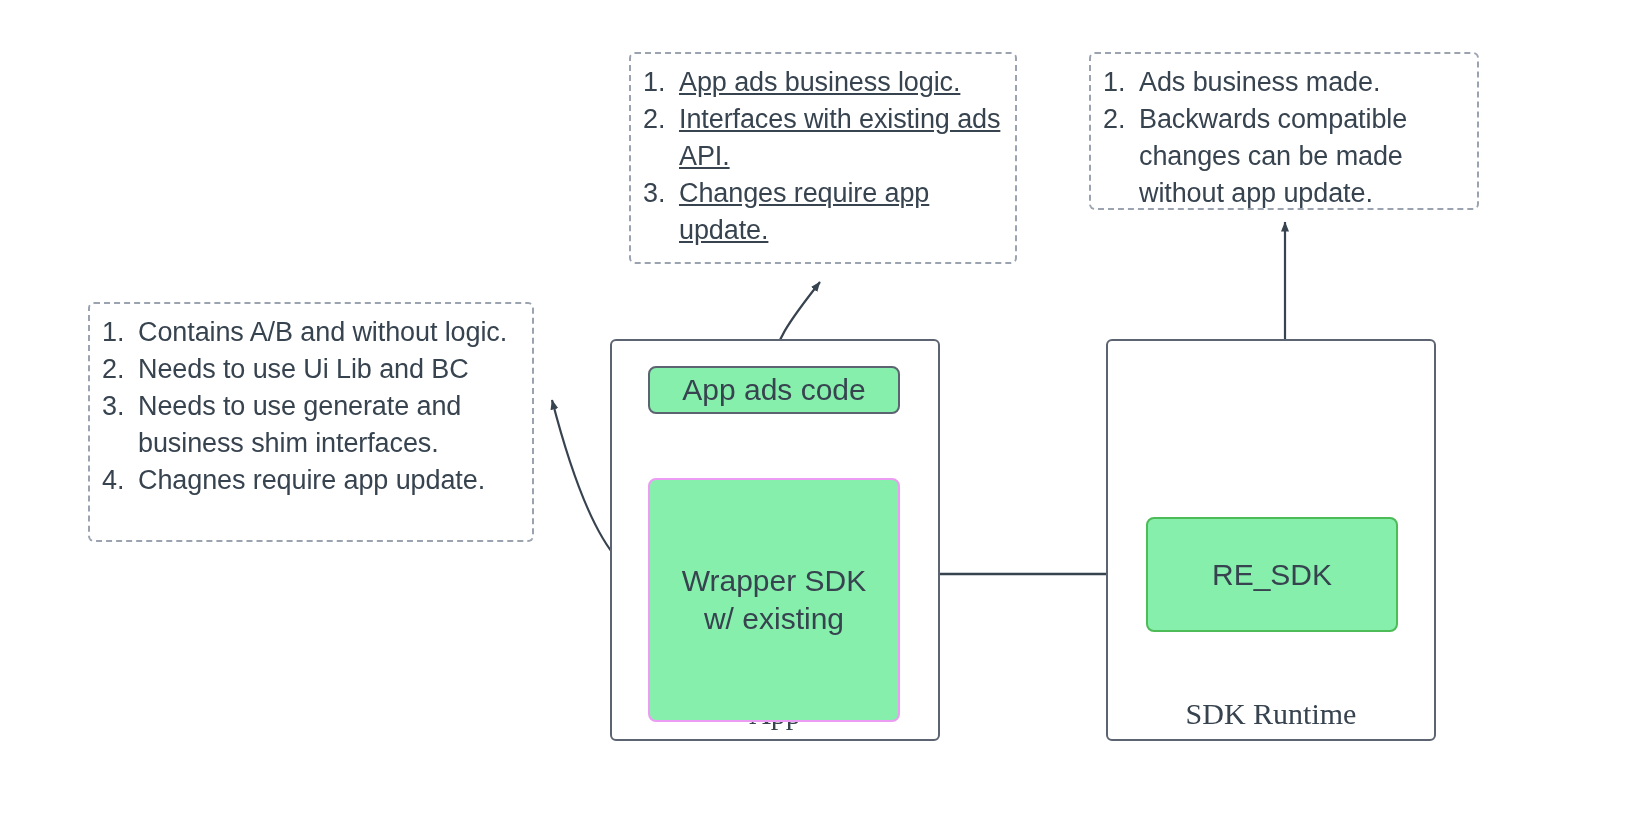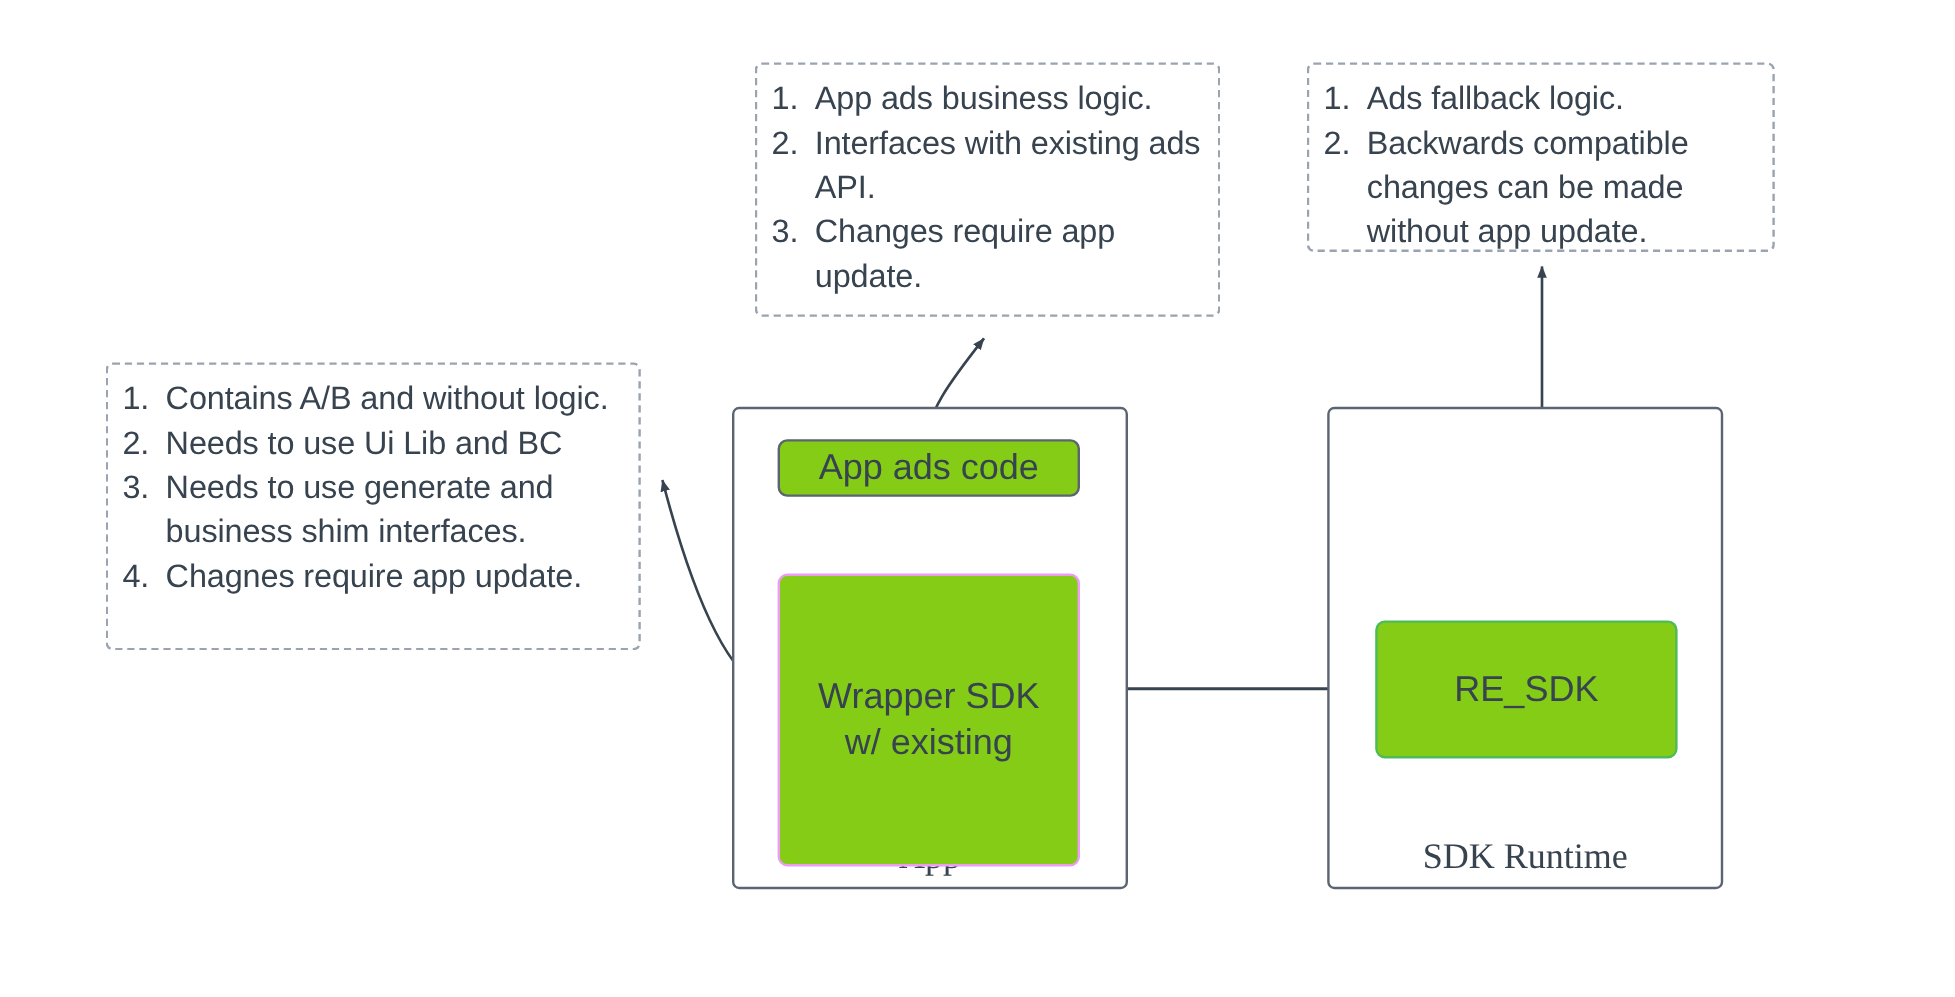--- a/index.html
+++ b/index.html
@@ -50,21 +50,21 @@
     letter-spacing: -0.1px;
   }
   .note li::before {
     content: counter(noteitem) ".";
     position: absolute;
     left: 0; top: 0;
     width: 32px;
     text-align: left;
   }
 
-  #note-app-ads   { left: 629px; top: 52px;  width: 388px; height: 212px; }
+  #note-app-ads   { left: 629px; top: 52px;  width: 388px; height: 212px; text-decoration: underline; }
   #note-re-sdk    { left: 1089px; top: 52px; width: 390px; height: 158px; }
   #note-wrapper   { left: 88px;  top: 302px; width: 446px; height: 240px; }
 
   
   .container-box {
     position: absolute;
     border: 2.5px solid #5b6470;
     border-radius: 6px;
     background: #ffffff;
   }
@@ -82,21 +82,21 @@
     font-family: Liberation Serif, serif;
   }
 
   
   .node {
     position: absolute;
     display: flex;
     align-items: center;
     justify-content: center;
     text-align: center;
-    background: #84cc16;
+    background: #86efac;
     border-radius: 8px;
     color: #37434f;
   }
   #node-app-ads-code {
     left: 648px; top: 366px; width: 252px; height: 48px;
     border: 2.5px solid #5b6470;
     font-size: 30px;
     line-height: 34px;
   }
   #node-wrapper-sdk {
@@ -152,21 +152,21 @@
   <div class="note" id="note-app-ads">
     <ol>
       <li>App ads business logic.</li>
       <li>Interfaces with existing ads API.</li>
       <li>Changes require app update.</li>
     </ol>
   </div>
 
   <div class="note" id="note-re-sdk">
     <ol>
-      <li>Ads fallback logic.</li>
+      <li>Ads business made.</li>
       <li>Backwards compatible changes can be made without app update.</li>
     </ol>
   </div>
 
   <div class="note" id="note-wrapper">
     <ol>
       <li>Contains A/B and without logic.</li>
       <li>Needs to use Ui Lib and BC</li>
       <li>Needs to use generate and business shim interfaces.</li>
       <li>Chagnes require app update.</li>

